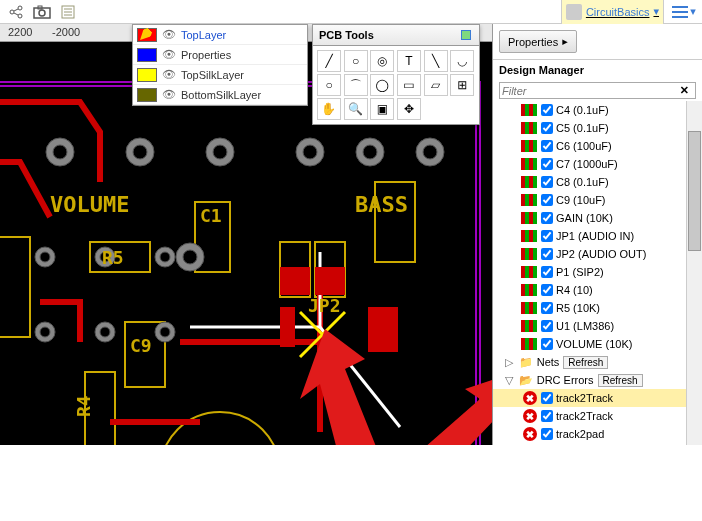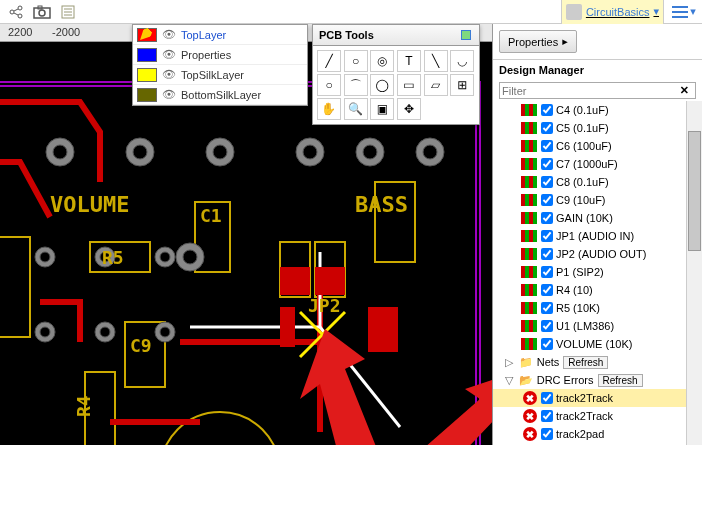--- a/index.html
+++ b/index.html
@@ -28,21 +28,21 @@
 .layer-row.active .sw::after { content:""; position:absolute; left:2px; top:-1px; width:10px; height:14px; background: #ffcc00; clip-path: polygon(20% 0, 80% 0, 100% 30%, 50% 100%, 0 30%); transform: rotate(45deg);}
 .pcb-tools { top: 0; left: 312px; width: 168px; }
 .pcb-tools .grid { padding: 4px; display: grid; grid-template-columns: repeat(6, 1fr); gap: 2px; }
 .pcb-tools .tool { width: 24px; height: 22px; border: 1px solid #ccc; display: flex; align-items: center; justify-content: center; cursor: pointer; font-size: 12px; }
 .layers { top: 0; left: 132px; width: 176px; }
 
 .right .prop-btn { margin: 6px; background: linear-gradient(#fafafa,#e0e0e0); border: 1px solid #aaa; border-radius: 2px; padding: 4px 8px; cursor: pointer; display:inline-flex; align-items:center;}
 .right .prop-btn .arr { margin-left:4px; }
 .right .dm-title { padding: 4px 6px; font-weight: bold; border-top:1px solid #ccc; }
 .right .filter { margin: 2px 6px; border:1px solid #aaa; display:flex; align-items:center; padding:1px 2px;}
-.right .filter input { border:0; flex:1; color:#888; outline:none; }
+.right .filter input { border:0; flex:1; font-style: italic; color:#888; outline:none; }
 .right .filter .x { cursor:pointer; padding:0 4px; font-weight:bold; }
 .right .tree { flex:1; overflow:auto; position:relative; }
 .right .tree-scroll { position:absolute; right:0; top:0; bottom:0; width:16px; background:#f0f0f0; border-left:1px solid #ccc;}
 .right .tree-scroll .thumb { position:absolute; left:1px; right:1px; top:30px; height:120px; background:#c8c8c8; border:1px solid #999;}
 .tree-item { display:flex; align-items:center; height:18px; padding-left: 28px; cursor:pointer;}
 .tree-item .cvis { width:16px; height:12px; background:linear-gradient(90deg, #c00 0 25%, #0a0 25% 50%, #c00 50% 75%, #0a0 75% 100%); margin-right:4px;}
 .tree-item input[type=checkbox]{ margin-right:3px; width:12px; height:12px;}
 .tree-group { display:flex; align-items:center; height:18px; padding-left: 12px; cursor:pointer;}
 .tree-group .tri { width:10px; color:#666; }
 .tree-group .folder { color:#e6b800; margin:0 4px; }

